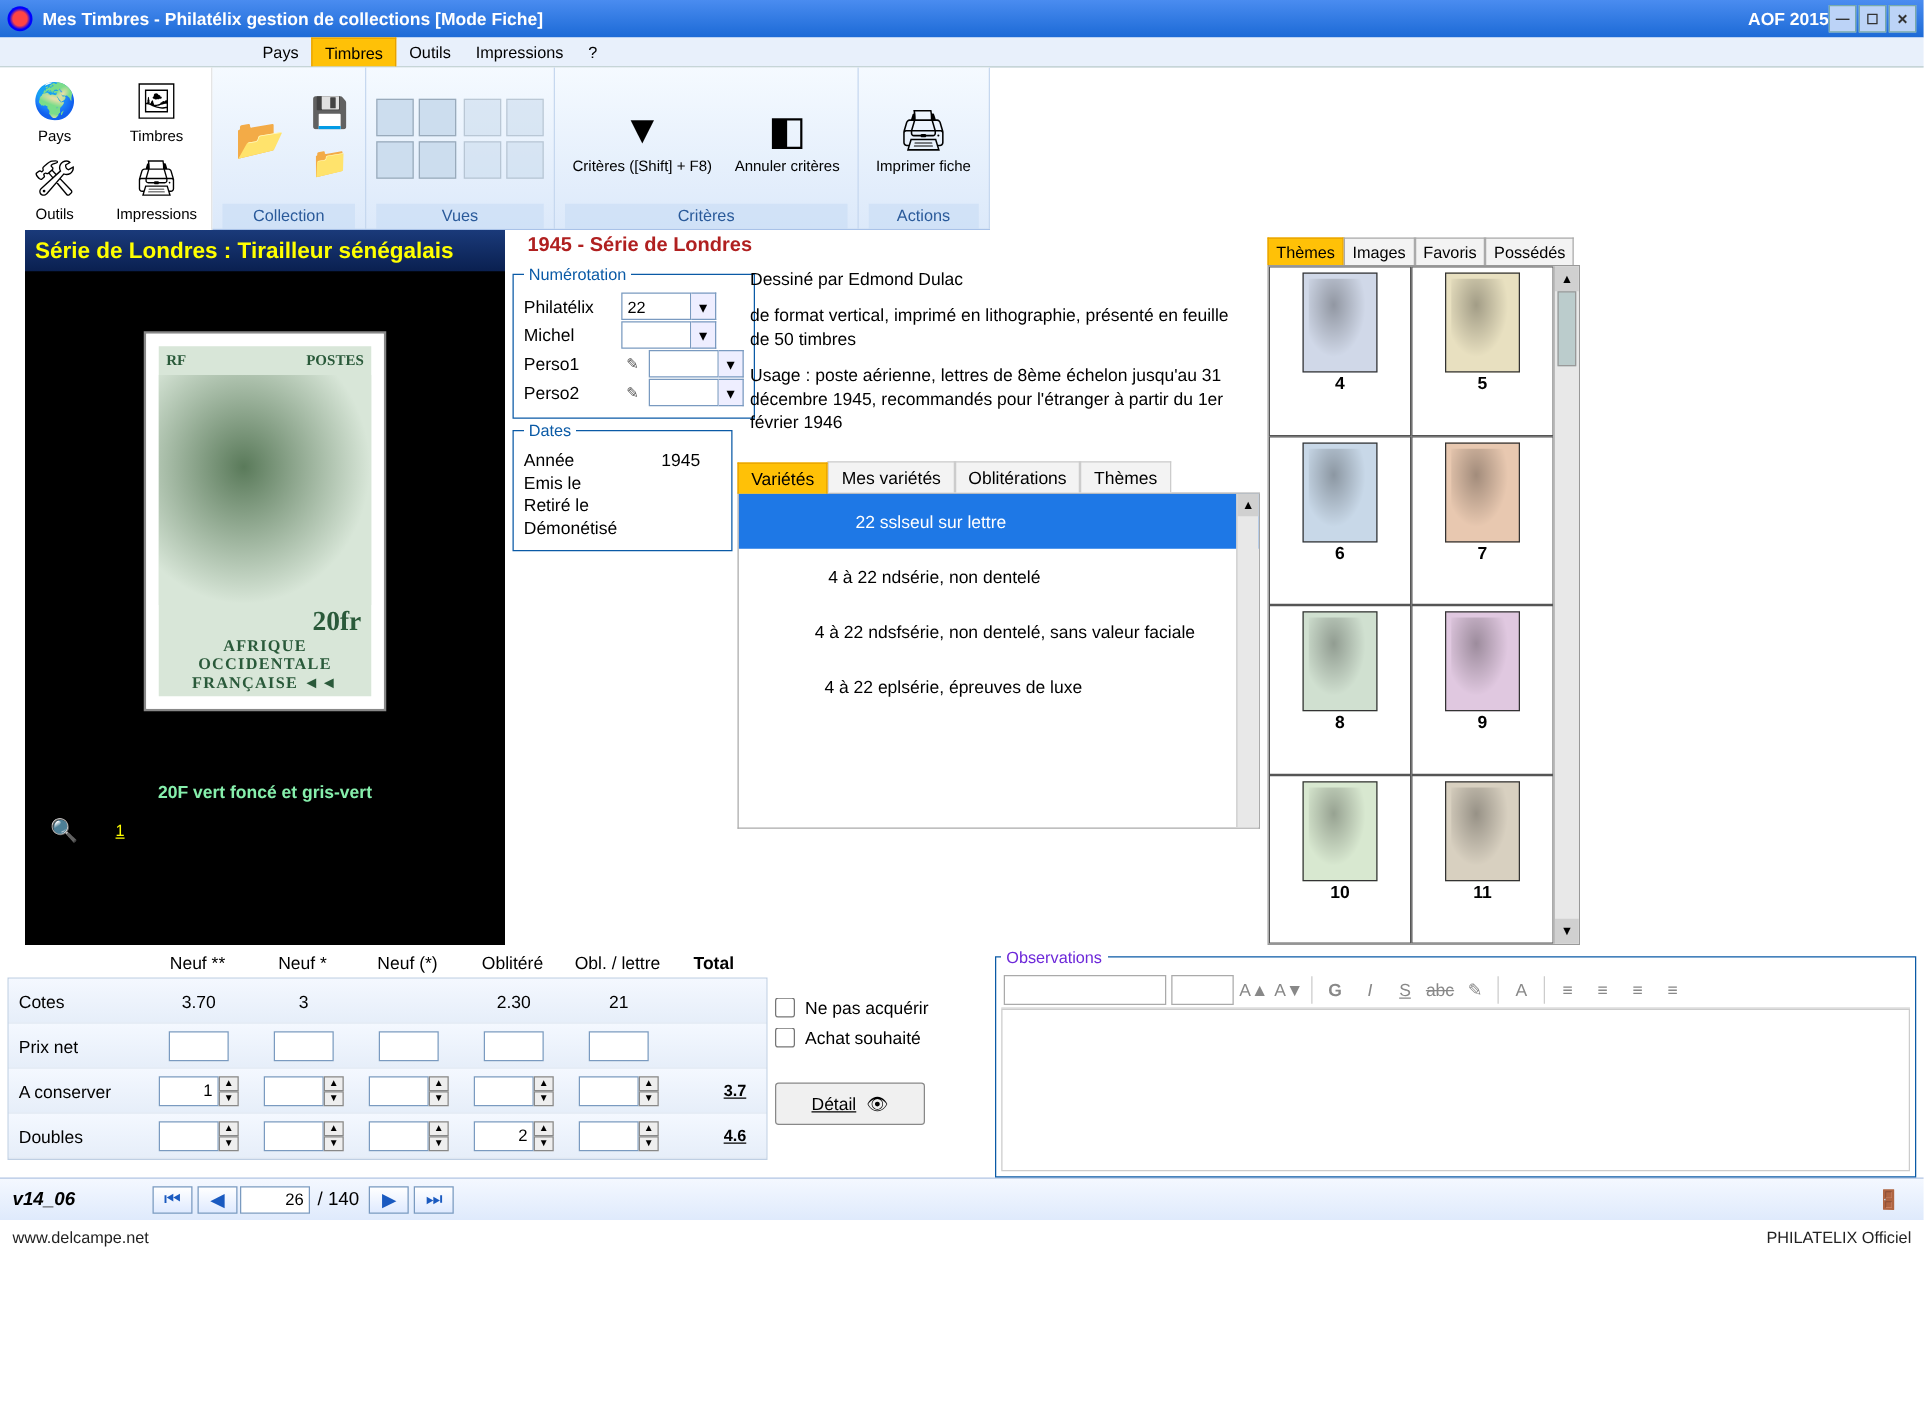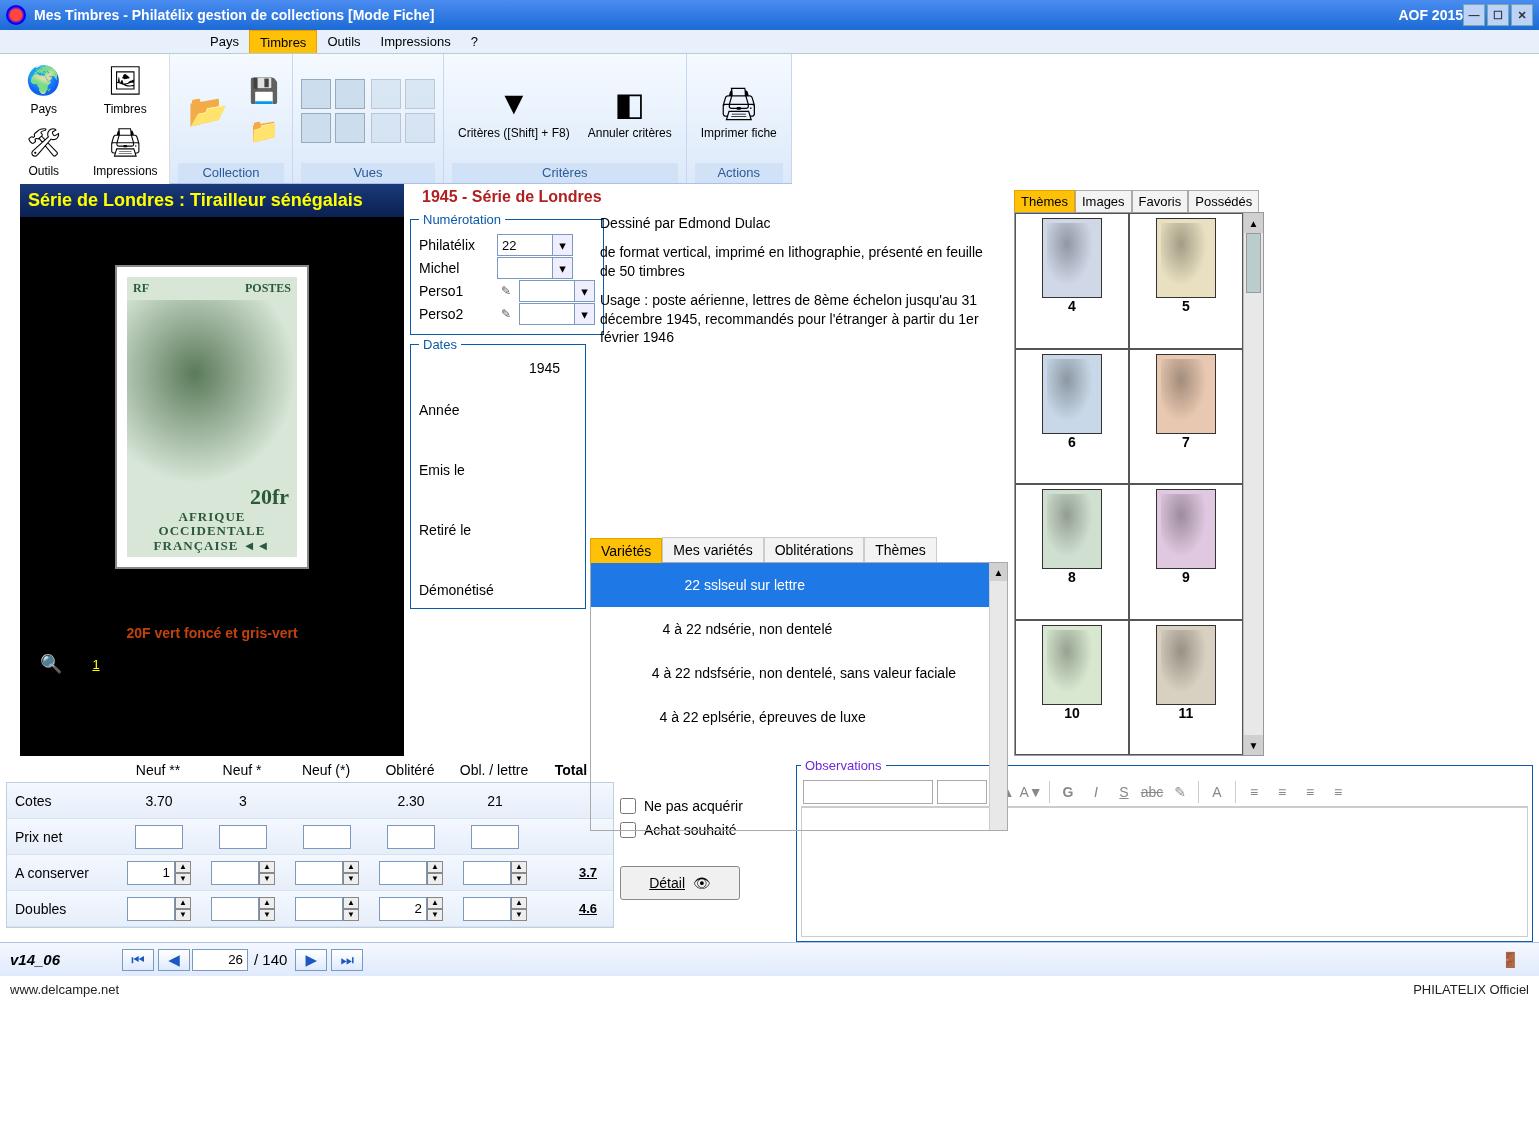--- a/index.html
+++ b/index.html
@@ -121,21 +121,21 @@
   .stamp-inner {
     width: 100%; height: 100%;
     background: #d8e6d8;
     display: flex; flex-direction: column; justify-content: space-between;
     color: #2a5a3a; font-family: serif; text-align: center;
   }
   .stamp-inner .top-row { display: flex; justify-content: space-between; padding: 4px 6px; font-weight: bold; font-size: 12px; }
   .stamp-inner .soldier { flex: 1; background: radial-gradient(ellipse at 40% 40%, #5a7a5a, #d8e6d8 70%); }
   .stamp-inner .denom { font-size: 22px; font-weight: bold; text-align: right; padding-right: 8px; }
   .stamp-inner .country { font-size: 13px; font-weight: bold; letter-spacing: 1px; padding-bottom: 4px; line-height: 1.1; }
-  .stamp-caption { color: #c2410c; text-align: center; font-weight: bold; font-size: 14px; padding: 8px; }
+  .stamp-caption { color: #86efac; text-align: center; font-weight: bold; font-size: 14px; padding: 8px; }
   .stamp-footer { display: flex; align-items: center; gap: 30px; color: #fff; padding: 4px 20px; }
   .stamp-footer .zoom { color: #fff; font-size: 18px; cursor: pointer; }
   .stamp-footer .pgnum { color: #ff0; text-decoration: underline; cursor: pointer; }
 
   .center-col { width: 610px; padding: 0 6px; }
   .series-title { color: #b02020; font-weight: bold; font-size: 16px; padding: 4px 12px; }
   .fieldset-blue {
     border: 1px solid #0a5aa6; margin: 2px 0; padding: 6px 8px 8px;
   }
   .fieldset-blue legend { color: #0a5aa6; padding: 0 4px; font-size: 13px; }
@@ -143,21 +143,21 @@
   .numrow label { width: 78px; font-size: 14px; }
   .numrow input {
     width: 56px; height: 22px; border: 1px solid #7a9ac0; padding: 1px 4px; font-size: 13px;
   }
   .numrow .ddbtn {
     width: 20px; height: 22px; border: 1px solid #7a9ac0; border-left: none;
     background: #eef; display: flex; align-items: center; justify-content: center; cursor: pointer;
   }
   .numrow .pen { width: 18px; display: inline-block; font-size: 12px; color: #555; margin-left: 4px; }
   .datesrow { display: flex; font-size: 14px; margin: 2px 0; }
-  .datesrow .dlabel { width: 110px; margin-top: 42px; }
+  .datesrow .dlabel { width: 110px; }
   .center-row1 { display: flex; gap: 8px; }
   .center-row1 .nums { width: 176px; }
   .center-row1 .desc { flex: 1; font-size: 14px; padding: 4px 6px; line-height: 1.35; }
   .desc p { margin-bottom: 10px; }
 
   .tabs { display: flex; border-bottom: 1px solid #aaa; margin-top: 6px; }
   .tabs .tab {
     padding: 4px 10px; font-size: 14px; cursor: pointer;
     border: 1px solid #ccc; border-bottom: none; background: #f3f3f3;
   }

